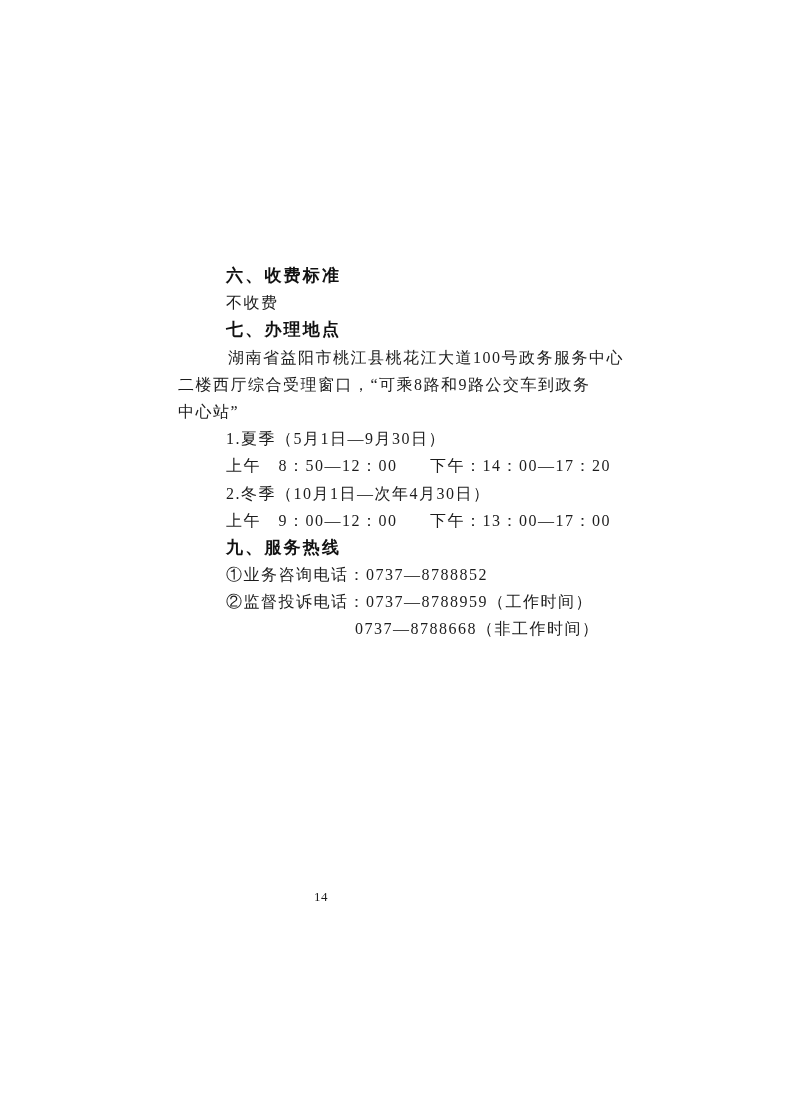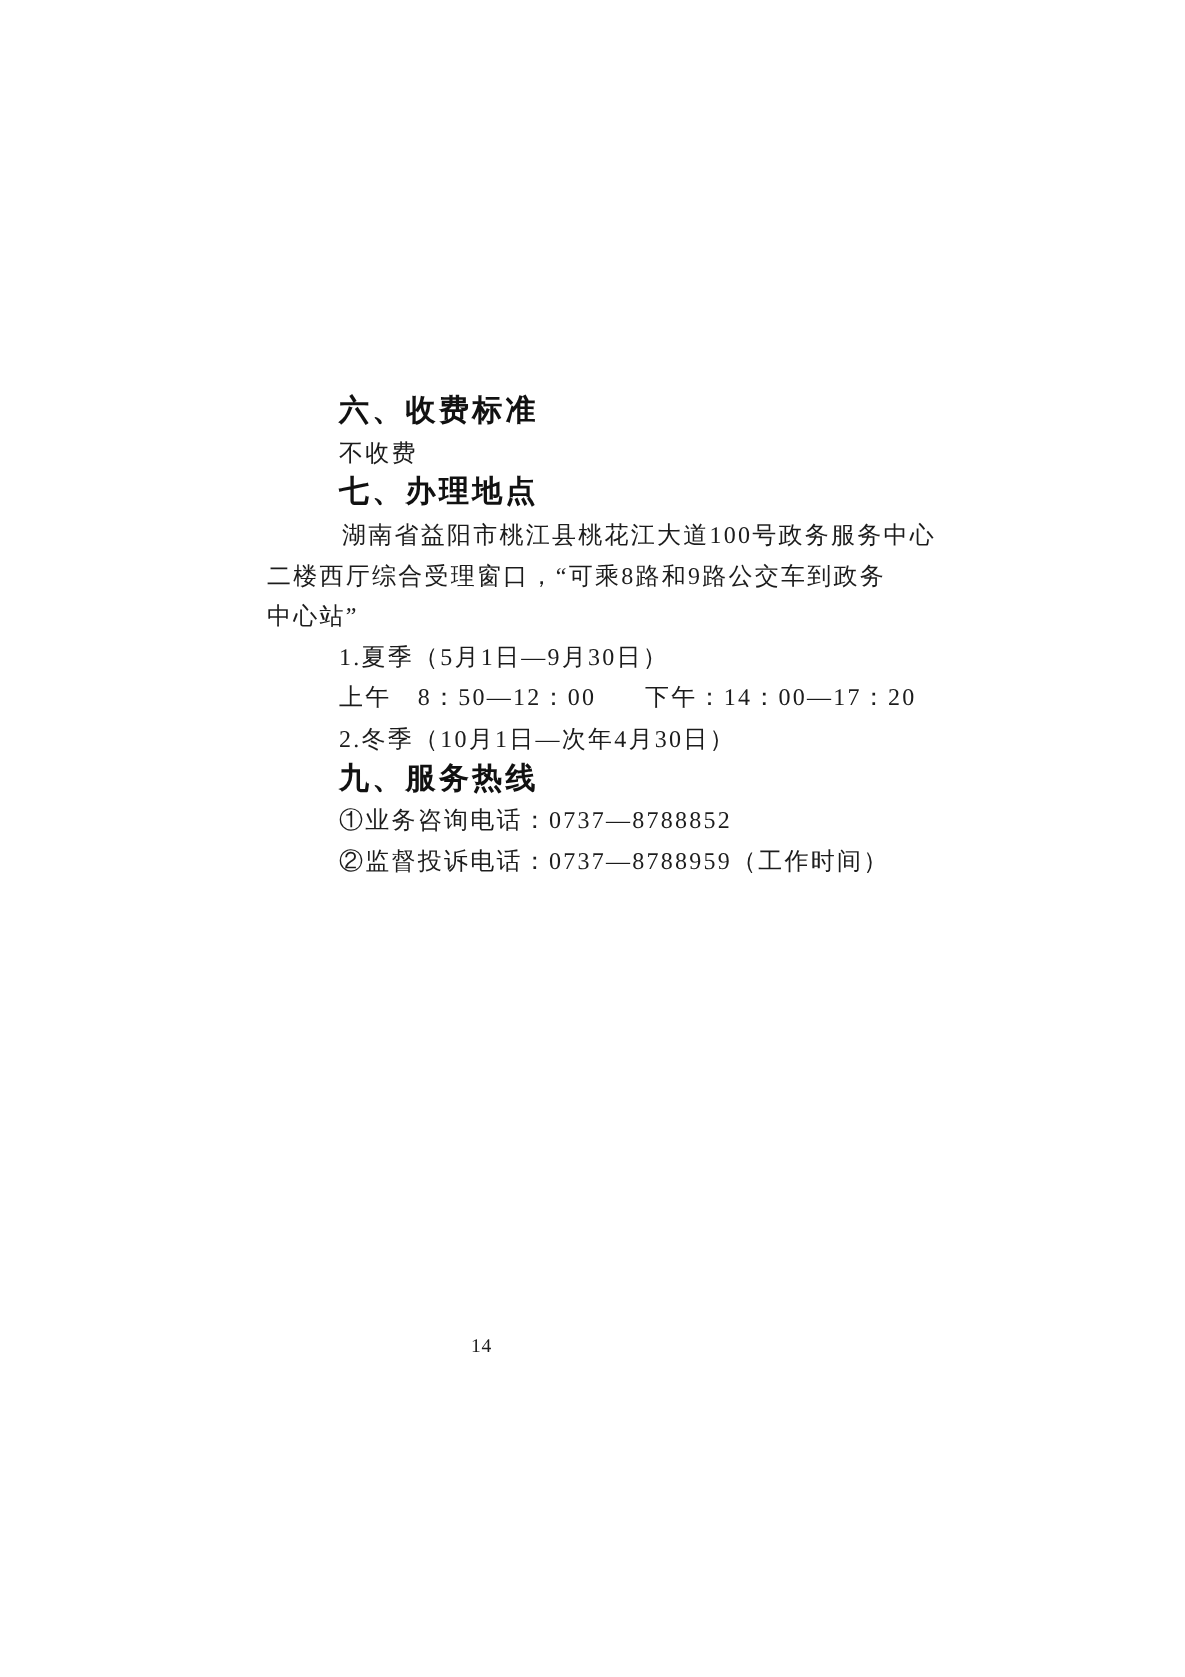--- a/index.html
+++ b/index.html
@@ -25,23 +25,23 @@
     width: 436px;
     font-size: 16px;
     letter-spacing: 1.5px;
     line-height: 27.2px;
   }
   .line {
     height: 27.2px;
     white-space: nowrap;
   }
   .heading {
-    font-family: Liberation Mono, monospace;
+    font-family: Liberation Serif, serif;
     font-weight: bold;
-    font-size: 20px;
+    font-size: 17px;
     letter-spacing: 2.2px;
     padding-left: 48px;
     color: #111111;
   }
   .indent { padding-left: 48px; }
   .first-indent { text-indent: 50px; }
   .timerow .left {
     display: inline-block;
     width: 204px;
   }
@@ -78,24 +78,28 @@
 
 
     <div class="line indent">1.夏季（5月1日—9月30日）</div>
 
     <div class="line indent timerow">
       <span class="left">上午　8：50—12：00</span><span>下午：14：00—17：20</span>
     </div>
 
     <div class="line indent">2.冬季（10月1日—次年4月30日）</div>
 
+    <div class="line indent timerow">
+      <span class="left">上午　9：00—12：00</span><span>下午：13：00—17：00</span>
+    </div>
 
     <div class="line heading">九、服务热线</div>
 
     <div class="line indent">①业务咨询电话：0737—8788852</div>
 
     <div class="line indent">②监督投诉电话：0737—8788959（工作时间）</div>
 
+    <div class="line phone-indent">0737—8788668（非工作时间）</div>
 
   </div>
 
   <div class="page-number">14</div>
 </div>
 
 </body></html>

